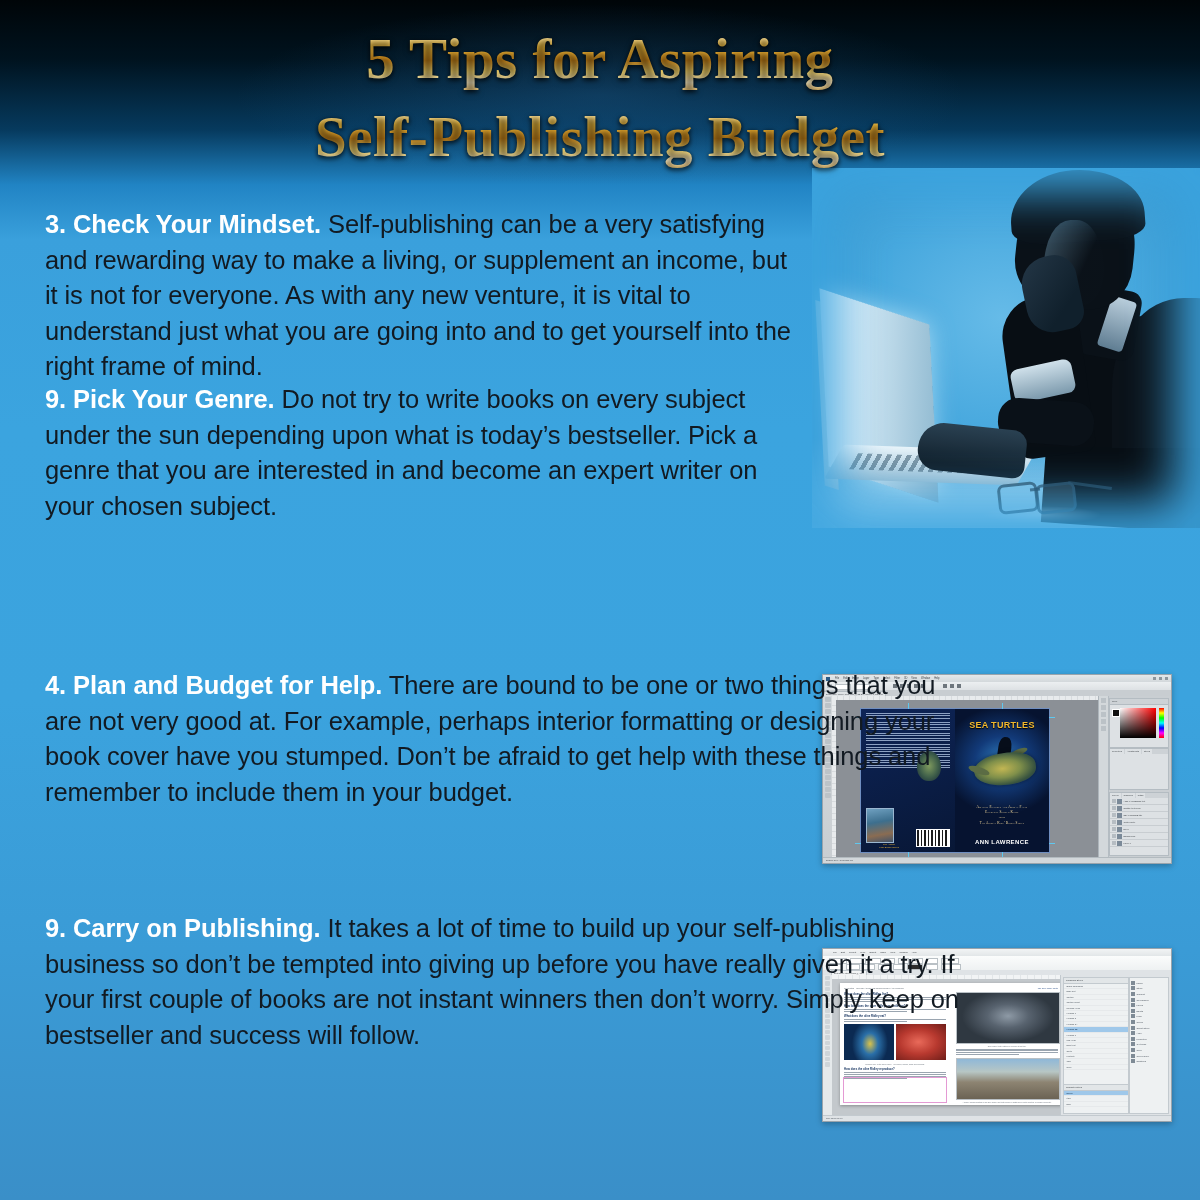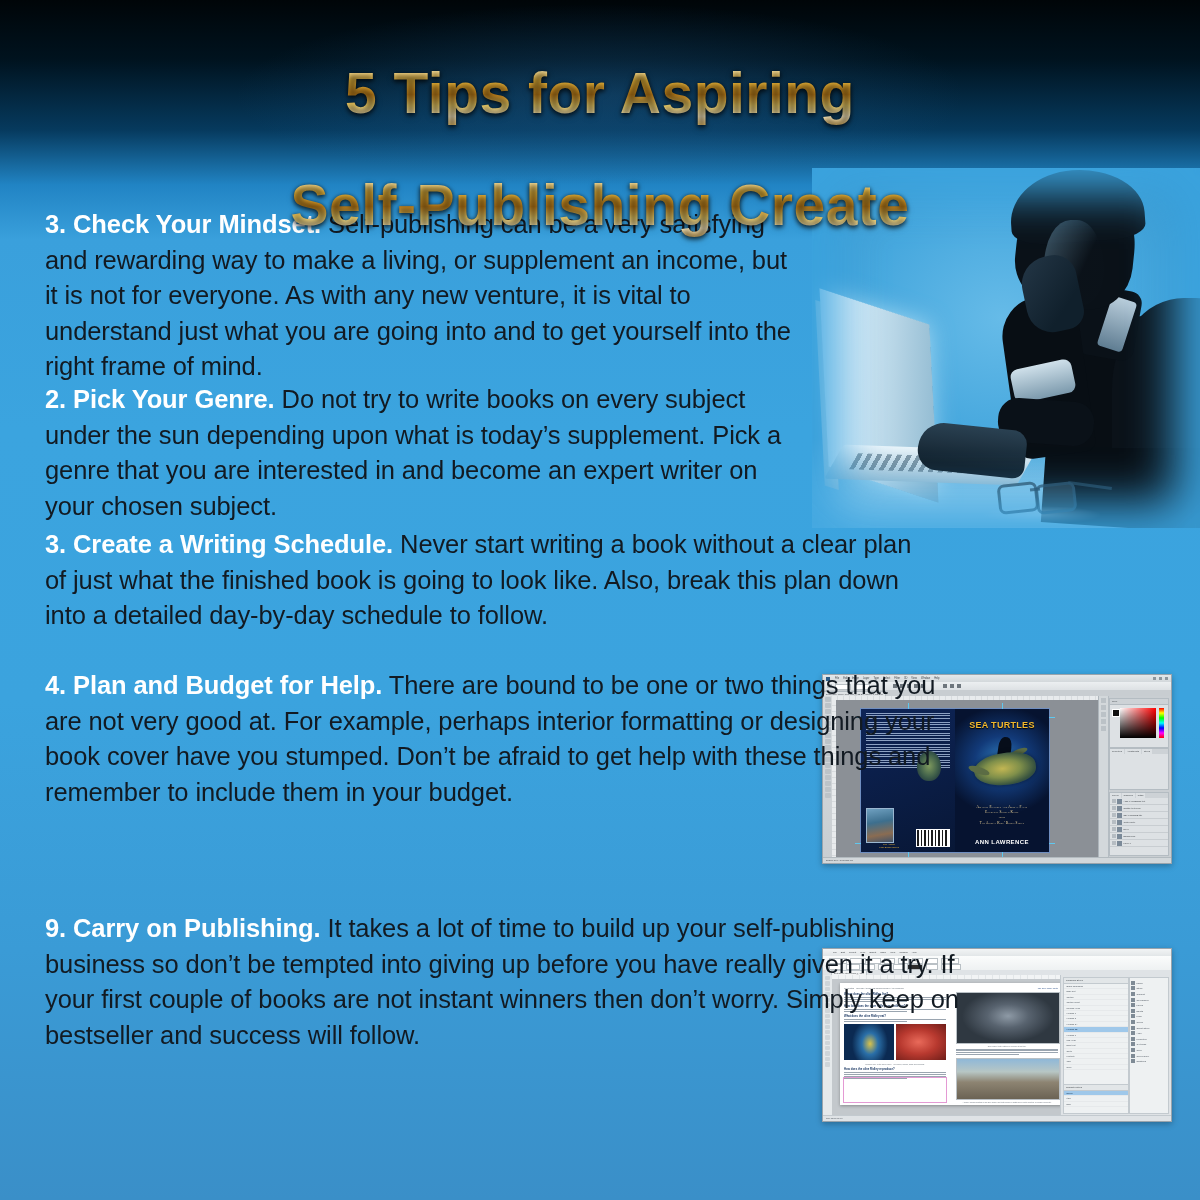--- a/index.html
+++ b/index.html
@@ -36,41 +36,40 @@
   }
 
   
   .title-wrap {
     position: absolute;
     left: 0; top: 20px; width: 1200px;
     text-align: center;
     z-index: 6;
   }
   .title-line {
-    font-family: Liberation Sans, sans-serif;
+    font-family: Liberation Serif, serif;
     font-weight: bold;
     font-size: 57px;
     letter-spacing: 0.5px;
     line-height: 78px;
     background-image: linear-gradient(to bottom,
         #f7e7b4 0%,
         #fff4cf 14%,
         #e8b63b 34%,
         #c9851a 52%,
         #f3d36a 66%,
         #ffeec2 80%,
         #d69a27 100%);
     -webkit-background-clip: text;
     background-clip: text;
     color: transparent;
     -webkit-text-fill-color: transparent;
     text-shadow: 0 2px 5px rgba(0,0,0,0.45);
     filter: drop-shadow(0 1px 2px rgba(0,0,0,0.6));
     white-space: nowrap;
-    margin-top: 34px;
   }
   .title-line.l2 { font-size: 57px; }
 
   
   .tip {
     position: absolute;
     left: 45px;
     color: #121a22;
     font-size: 25.5px;
     line-height: 35.5px;
@@ -512,37 +511,33 @@
 </style>
 </head>
 <body>
 
 <div id="page">
 
   <div class="title-glow"></div>
 
   <div class="title-wrap">
     <div class="title-line l1">5 Tips for Aspiring</div>
-    <div class="title-line l2">Self-Publishing Create</div>
+    <div class="title-line l2">Self-Publishing Budget</div>
   </div>
 
   <div class="tip tip1">
     <b>3. Check Your Mindset.</b>
     <span>Self-publishing can be a very satisfying and rewarding way to make a living, or supplement an income, but it is not for everyone. As with any new venture, it is vital to understand just what you are going into and to get yourself into the right frame of mind.</span>
   </div>
 
   <div class="tip tip2">
-    <b>2. Pick Your Genre.</b>
-    <span>Do not try to write books on every subject under the sun depending upon what is today’s supplement. Pick a genre that you are interested in and become an expert writer on your chosen subject.</span>
+    <b>9. Pick Your Genre.</b>
+    <span>Do not try to write books on every subject under the sun depending upon what is today’s bestseller. Pick a genre that you are interested in and become an expert writer on your chosen subject.</span>
   </div>
 
-  <div class="tip tip3">
-    <b>3. Create a Writing Schedule.</b>
-    <span>Never start writing a book without a clear plan of just what the finished book is going to look like. Also, break this plan down into a detailed day-by-day schedule to follow.</span>
-  </div>
 
   <div class="tip tip4">
     <b>4. Plan and Budget for Help.</b>
     <span>There are bound to be one or two things that you are not very good at. For example, perhaps interior formatting or designing your book cover have you stumped. Don’t be afraid to get help with these things and remember to include them in your budget.</span>
   </div>
 
   <div class="tip tip5">
     <b>9. Carry on Publishing.</b>
     <span>It takes a lot of time to build up your self-publishing business so don’t be tempted into giving up before you have really given it a try. If your first couple of books are not instant winners then don’t worry. Simply keep on bestseller and success will follow.</span>
   </div>

